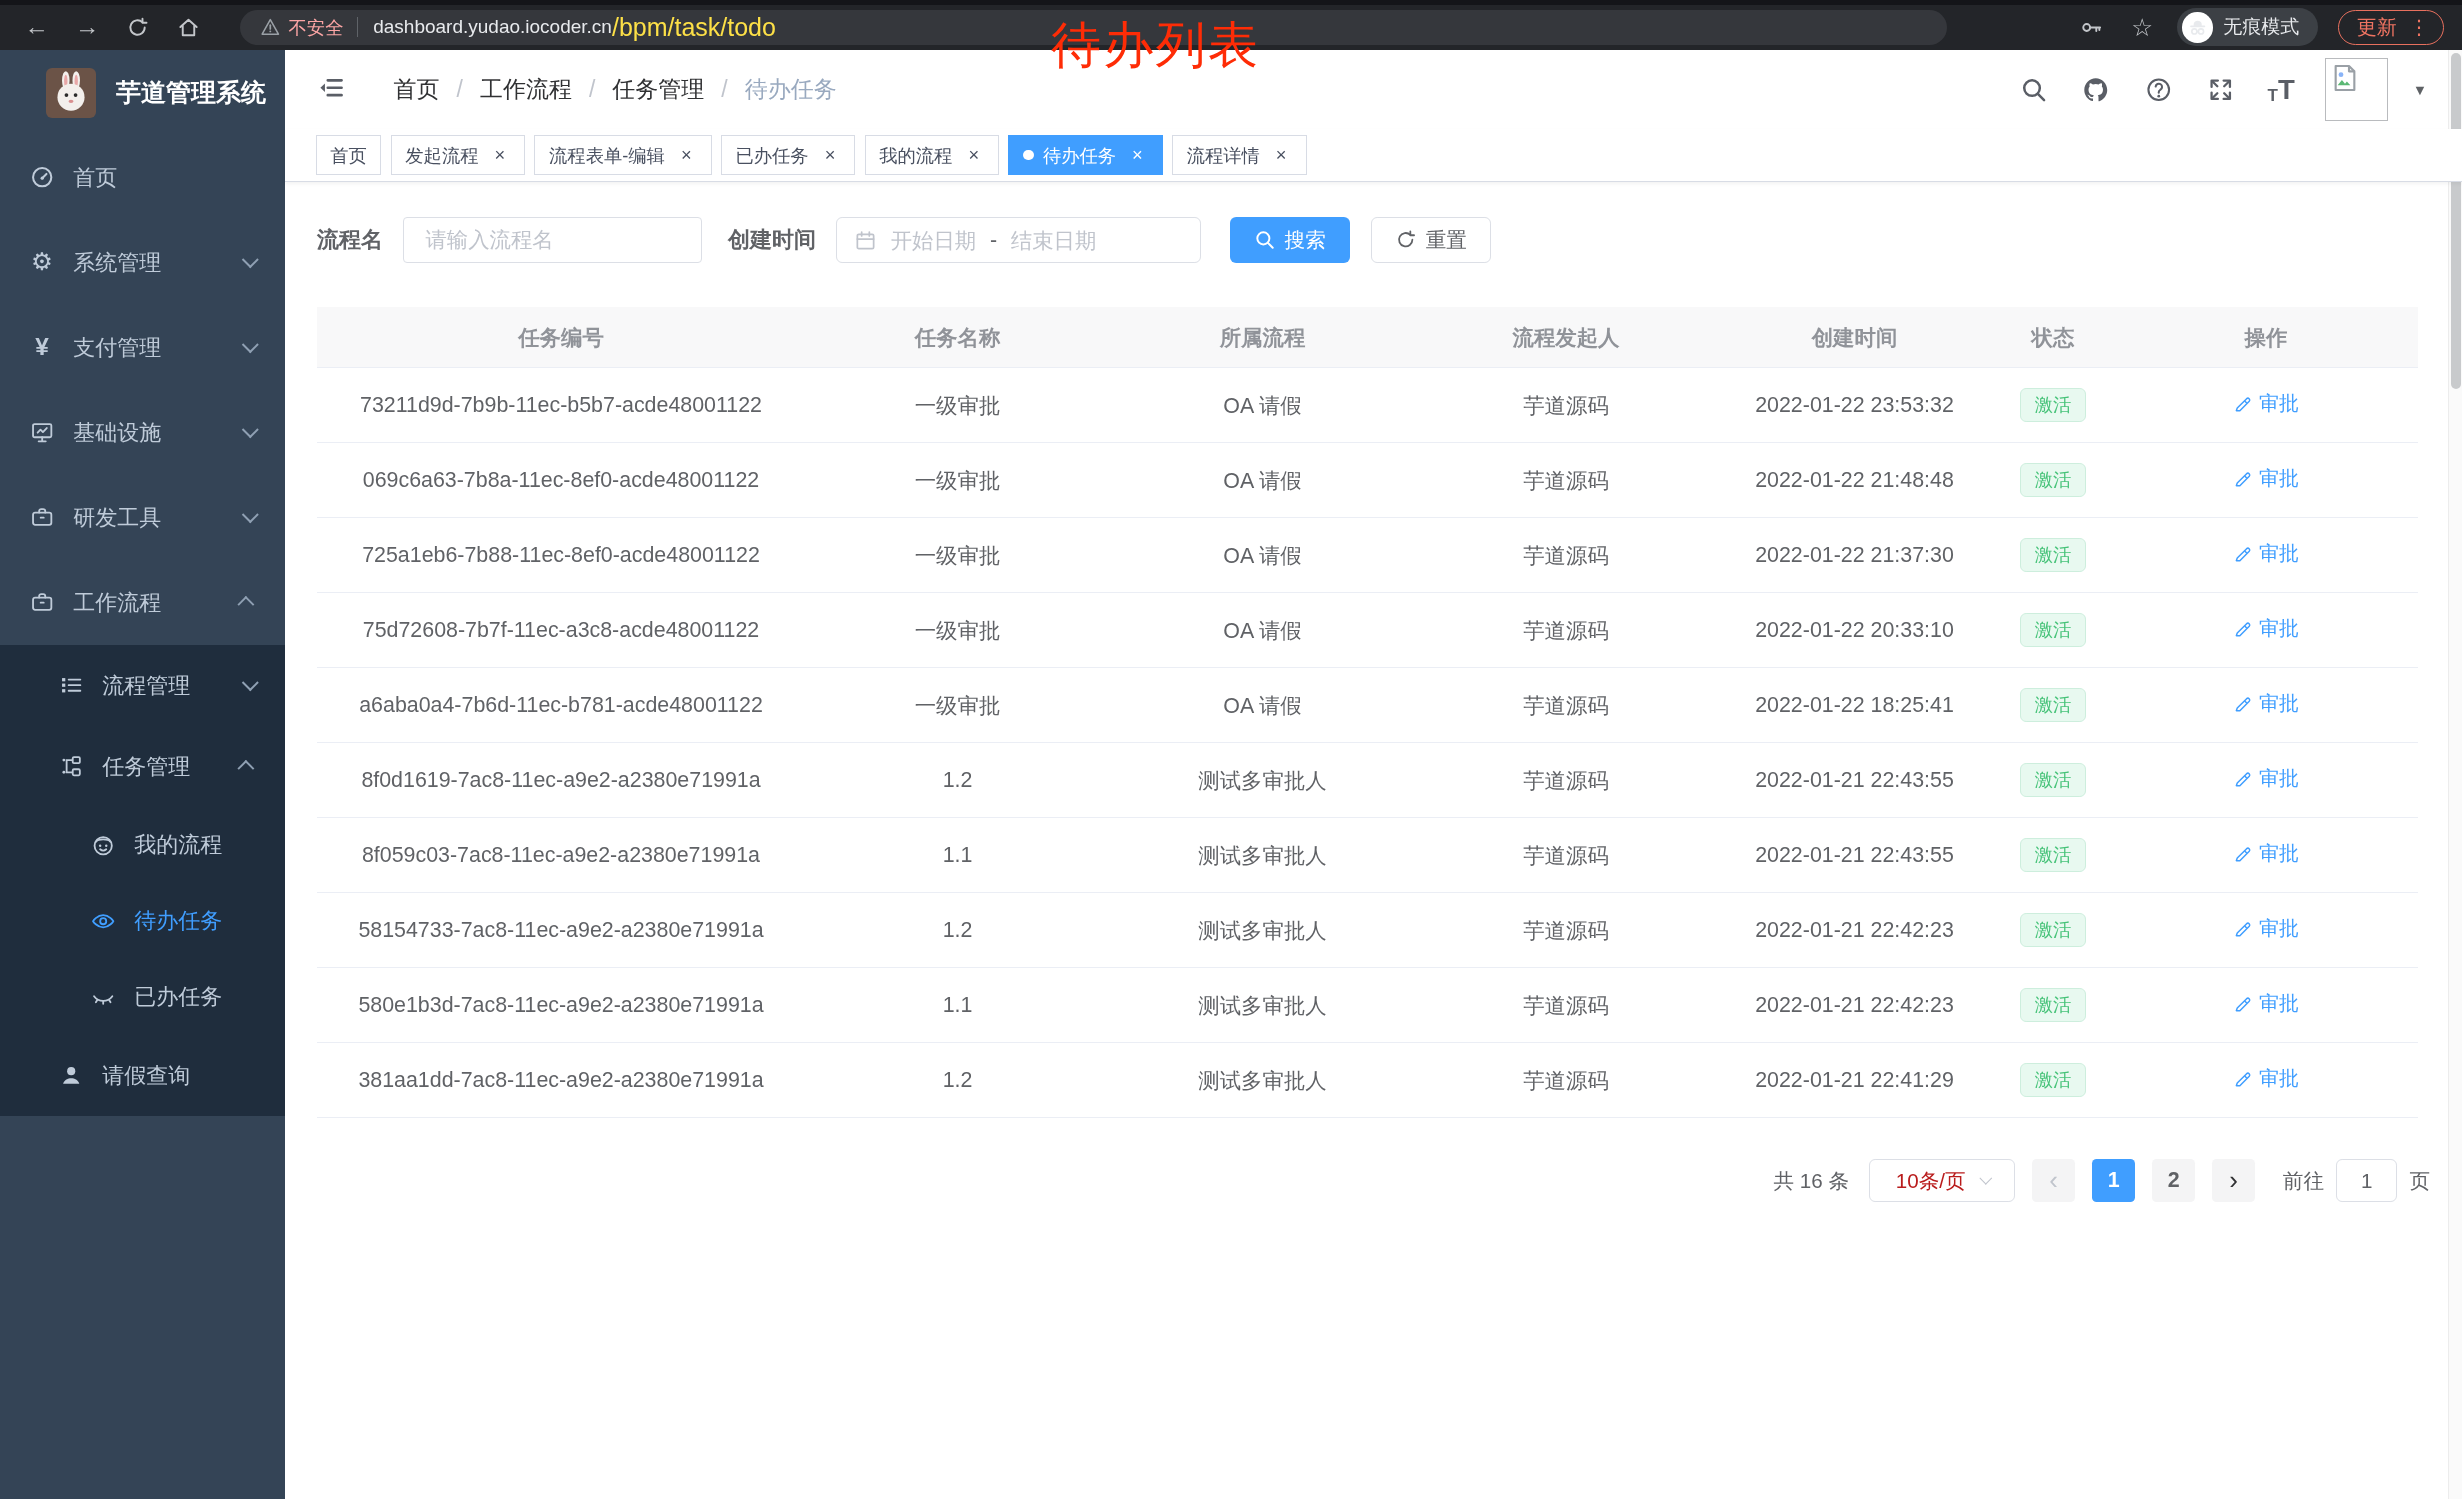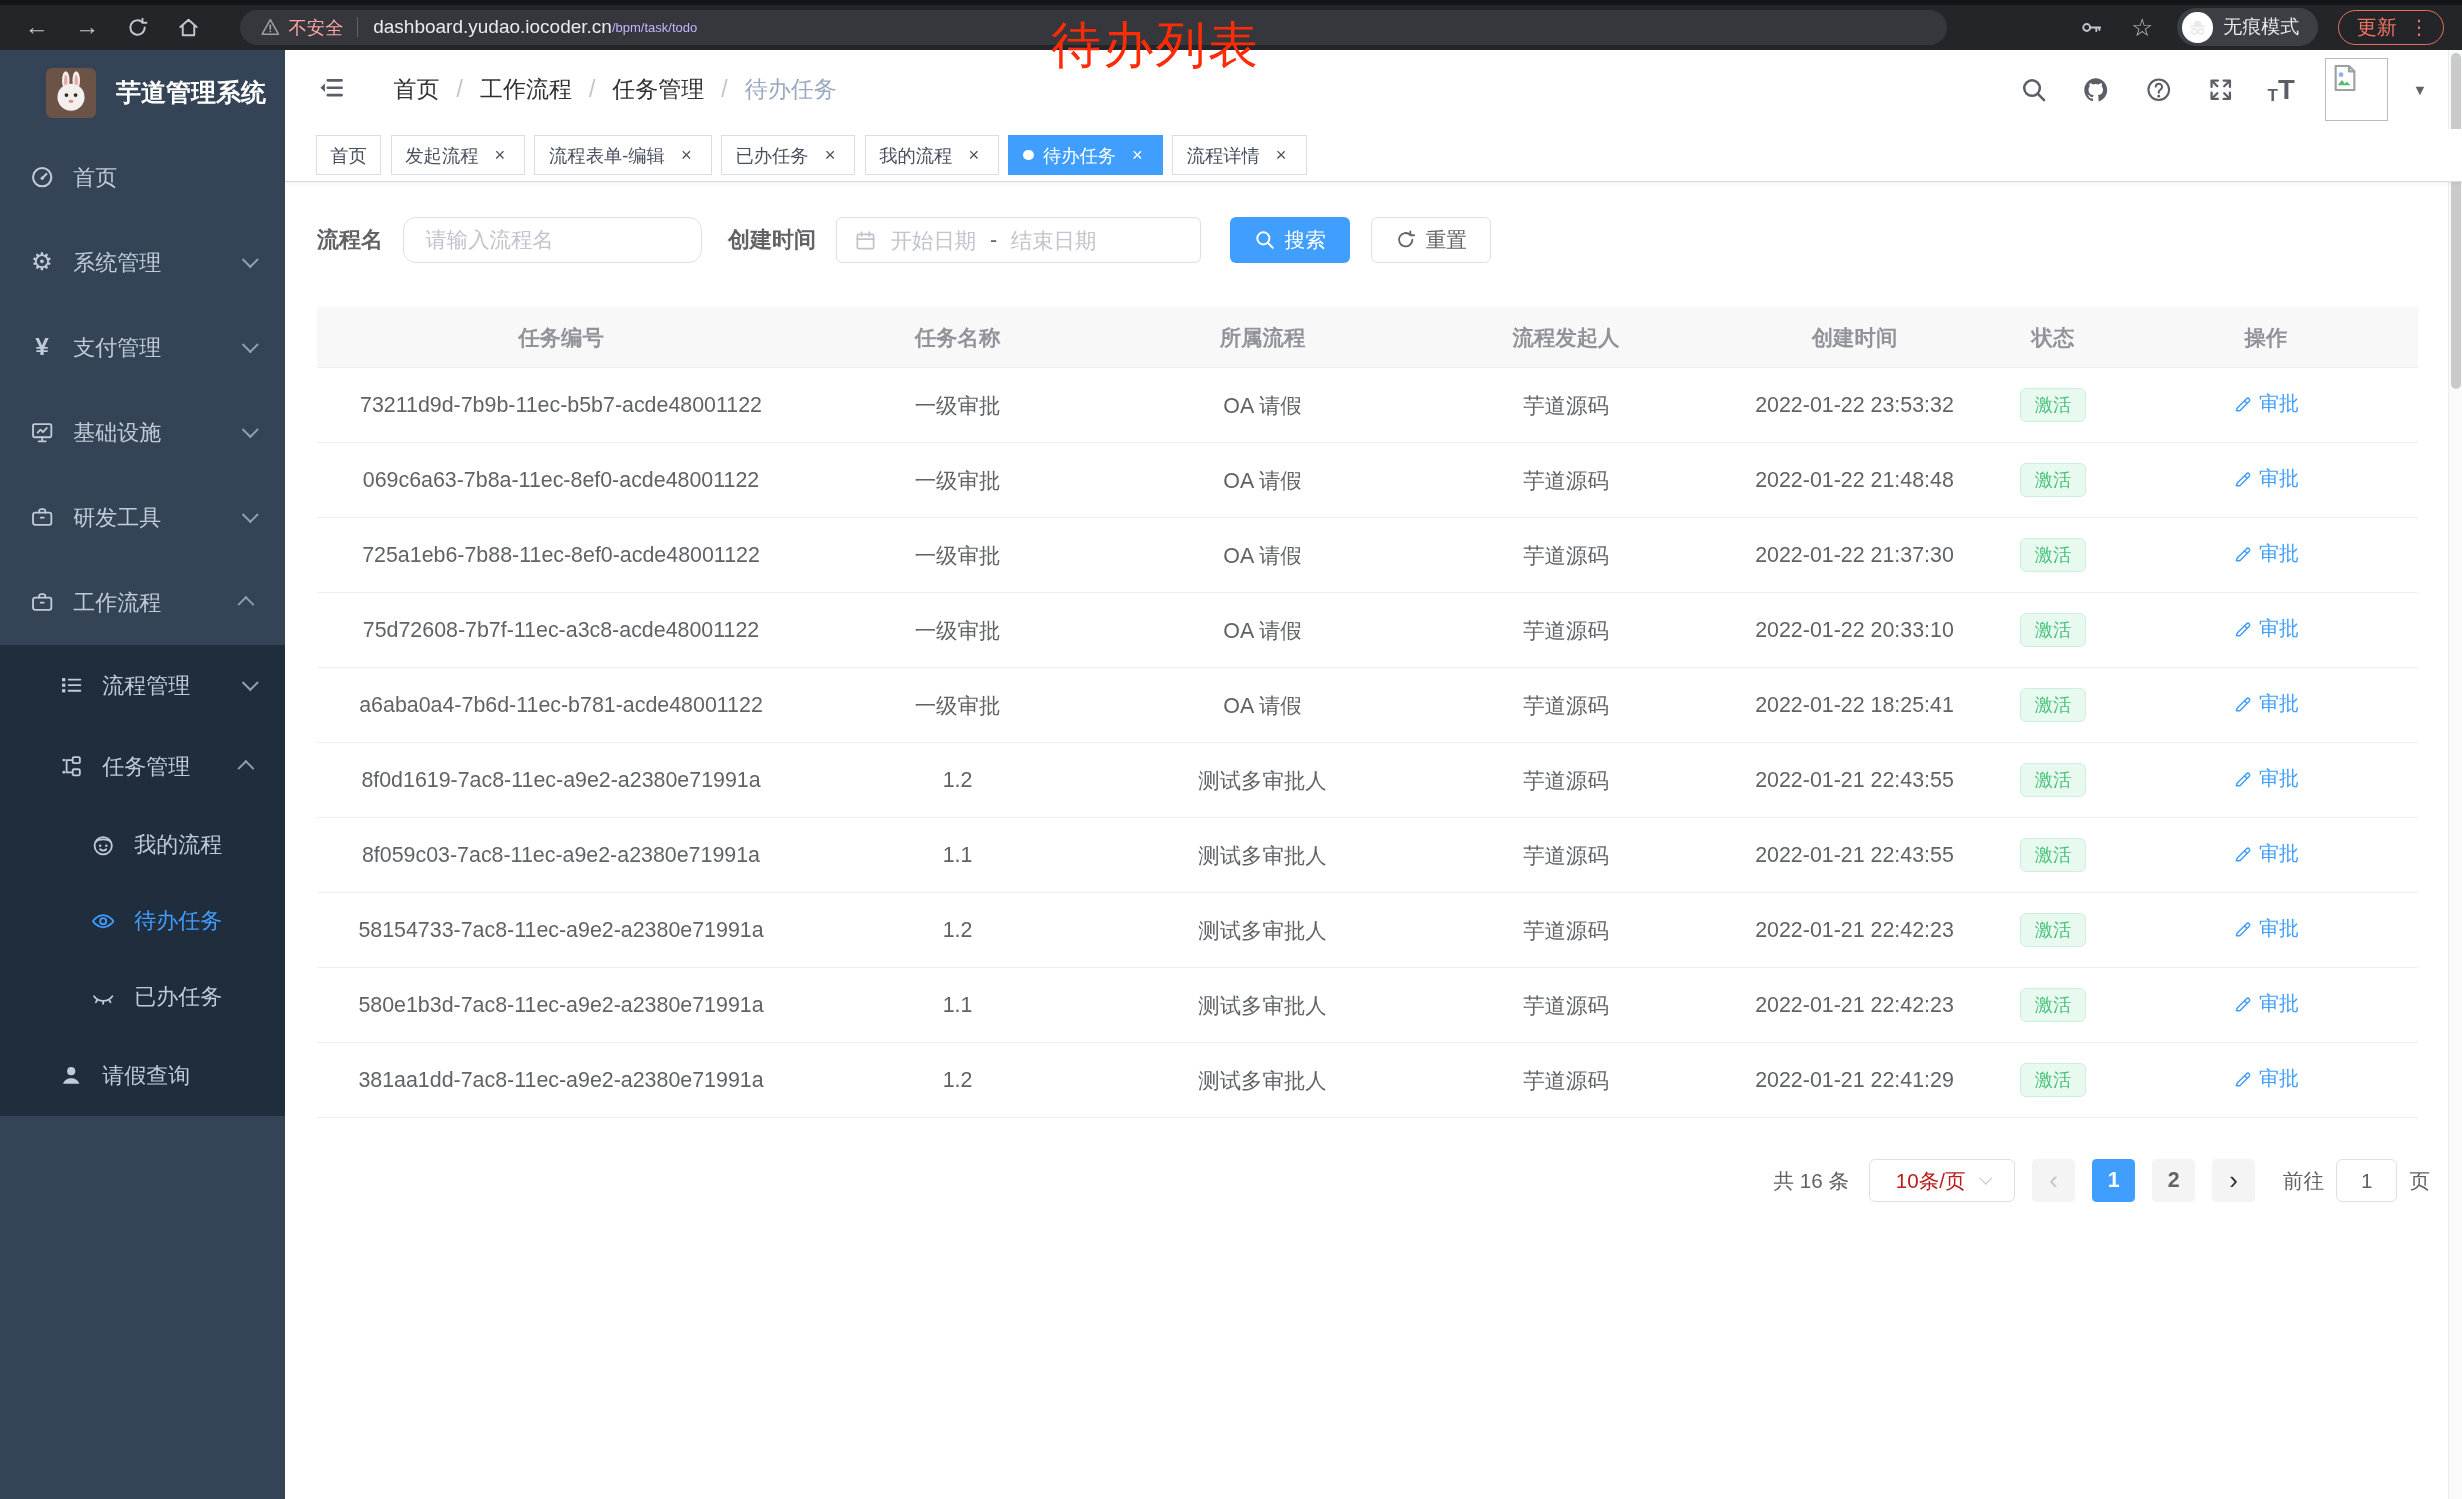--- a/index.html
+++ b/index.html
@@ -11,21 +11,21 @@
   .browser-bar { position:absolute; top:0; left:0; width:100%; height:50px; background:#232529; display:flex; align-items:center; padding:4.6px 18.3px 0 21.4px; }
   .browser-bar::before { content:""; position:absolute; top:0; left:0; right:0; height:5.3px; background:#141519; }
   .nav-ico { width:30.5px; height:30.5px; display:flex; align-items:center; justify-content:center; color:#c3c6ca; font-size:24.4px; margin-right:20px; flex:none; cursor:pointer; }
   .nav-ico svg { width:23px; height:23px; }
   .url-pill { height:35px; width:1707px; margin-left:17px; background:#35373c; border-radius:17.5px; display:flex; align-items:center; padding:0 20px; flex:none; cursor:text; }
   .url-pill .warn { color:#9aa0a6; display:flex; align-items:center; }
   .url-pill .warn svg { width:20.6px; height:20.6px; }
   .sec-label { color:#fca5a5; font-size:18.3px; margin:0 13.7px 0 7.6px; }
   .url-divider { width:0.8px; height:20px; background:#5f6368; margin-right:15.3px; }
   .url-host { color:#e8eaed; font-size:19px; }
-  .url-path { color:#c4b5fd; font-size:13px; }
+  .url-path { color:#fde047; font-size:25px; }
   .bar-right { margin-left:auto; display:flex; align-items:center; gap:20px; }
   .chip-incognito { height:38px; background:#3c4045; border-radius:19px; display:flex; align-items:center; gap:10.7px; padding:0 18.3px 0 4.6px; }
   .incog-circle { width:30.5px; height:30.5px; border-radius:50%; background:#fff; color:#202124; display:flex; align-items:center; justify-content:center; }
   .incog-circle svg { width:21.4px; height:21.4px; }
   .chip-incognito span { color:#e8eaed; font-size:19px; }
   .chip-update { height:35px; border:1.5px solid #e8705e; border-radius:17.5px; color:#ee7361; display:flex; align-items:center; gap:12.2px; padding:0 13.7px 0 18.3px; cursor:pointer; }
   .chip-update .upd { font-size:20px; }
   .chip-update .dots { font-size:20px; letter-spacing:0; }
 
   
@@ -77,21 +77,21 @@
   .tab.active { background:#409eff; border-color:#409eff; color:#fff; }
   .tab.active .dot { display:block; }
   .tab-close { font-size:18.3px; line-height:1; margin-left:1.5px; border-radius:50%; width:21.4px; height:21.4px; display:flex; align-items:center; justify-content:center; }
   .tab-close::before { content:"×"; }
 
   
   .content { padding:0 32px; }
   .filters { display:flex; align-items:center; margin-top:35px; }
   .f-label { font-size:22px; font-weight:700; color:#606266; margin-right:20px; white-space:nowrap; }
   .f-label.second { margin-left:26px; }
-  .text-input { width:299px; height:46px; border:0.8px solid #dcdfe6; border-radius:13px; background:#fff; display:flex; align-items:center; padding:0 21.4px; cursor:text; }
+  .text-input { width:299px; height:46px; border:0.8px solid #dcdfe6; border-radius:4px; background:#fff; display:flex; align-items:center; padding:0 21.4px; cursor:text; }
   .text-input input { border:none; outline:none; width:100%; font-size:21.4px; color:#606266; font-family:inherit; }
   .text-input input::placeholder { color:#c0c4cc; }
   .date-range { width:365px; height:46px; border:0.8px solid #dcdfe6; border-radius:6.1px; display:flex; align-items:center; padding:0 17px; gap:13.7px; color:#c0c4cc; font-size:21.4px; cursor:pointer; }
   .date-range .cal { color:#c0c4cc; display:flex; }
   .date-range .cal svg { width:23px; height:23px; }
   .date-range .ph { white-space:nowrap; }
   .date-range .dash { color:#606266; }
   .btn { height:46px; border-radius:6.1px; display:flex; align-items:center; gap:9.2px; font-size:20.6px; padding:0 23px; cursor:pointer; border:0.8px solid transparent; white-space:nowrap; }
   .btn svg { width:21.4px; height:21.4px; }
   .btn-search { background:#409eff; color:#fff; margin-left:29px; }

